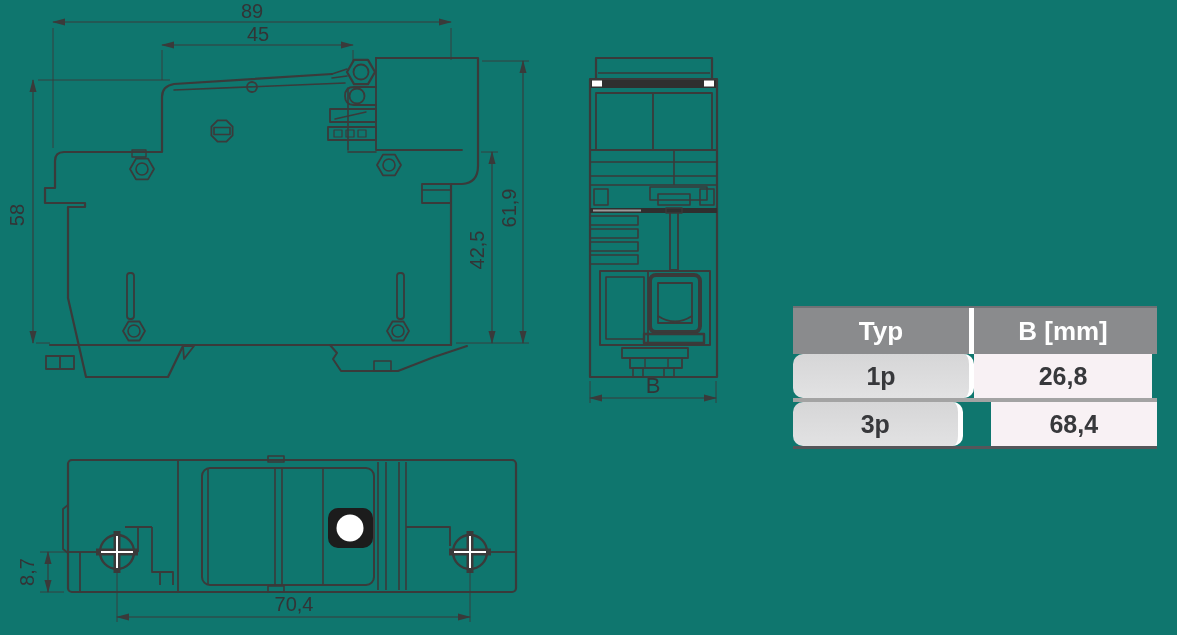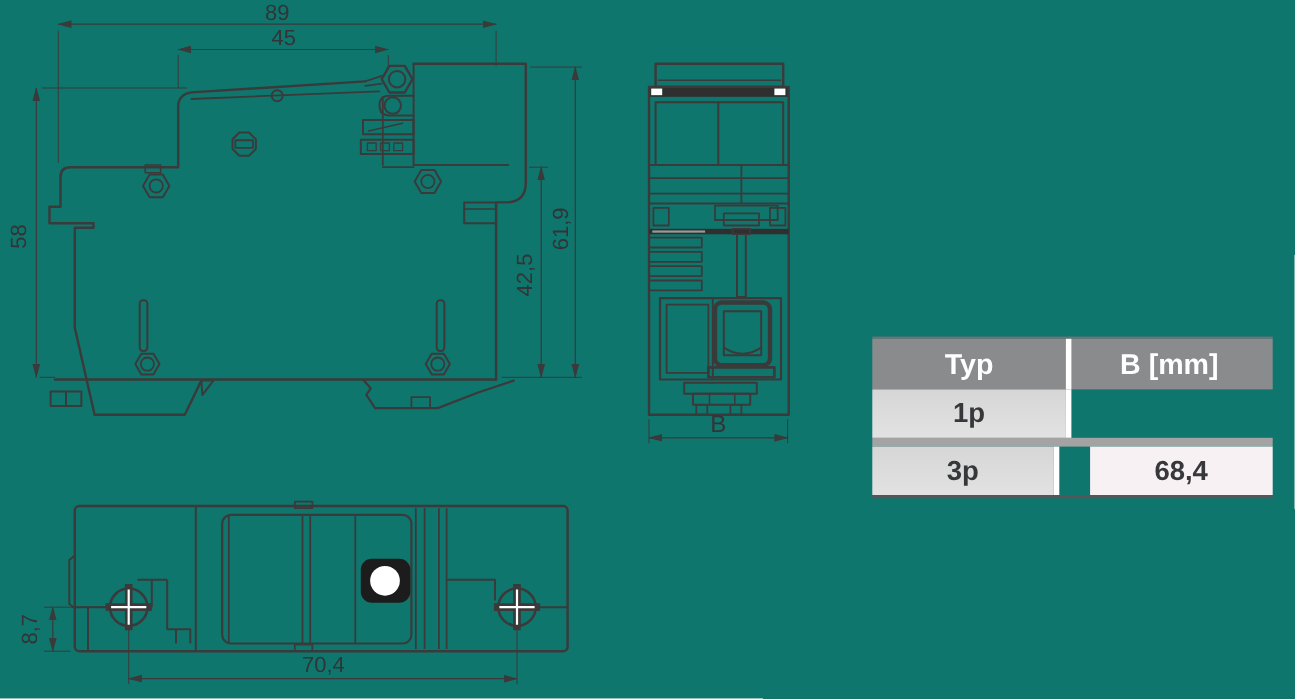--- a/index.html
+++ b/index.html
@@ -12,23 +12,23 @@
   
   .spec-table{position:absolute;left:793px;top:306px;width:364px;border-top:2px solid #707175;
               border-bottom:3px solid #55565a;}
   .spec-row{display:flex;width:100%;}
   .spec-row.header{background:#8a8b8d;}
   .spec-cell{box-sizing:border-box;text-align:center;}
   .spec-cell.c1{width:181px;border-right:5px solid #ffffff;}
   .spec-cell.c2{width:178px;}
   .header .spec-cell{height:46px;line-height:46px;font-size:26px;font-weight:bold;color:#ffffff;}
   .data .spec-cell{height:44px;line-height:44px;font-size:25px;font-weight:bold;color:#37383b;}
-  .data .spec-cell.c1{background:linear-gradient(#d6d6d7,#e2e2e3);}
+  .data .spec-cell.c1{background:linear-gradient(#d6d6d7,#e2e2e3);border-radius:10px;}
   .data .spec-cell.c2{background:#f8f1f4;}
-  .spec-row.divided{border-top:8px solid #a3a3a3;gap:28px;}
+  .spec-row.divided{border-top:4px solid #a3a3a3;gap:28px;}
 </style>
 </head>
 <body>
 
 <div id="stage">
 
 <svg width="1177" height="635" viewBox="0 0 1177 635">
   <defs>
     <marker id="arr" markerWidth="13" markerHeight="9" refX="12" refY="4.5" orient="auto-start-reverse" markerUnits="userSpaceOnUse">
       <path d="M13,4.5 L0,1 L0,8 Z" fill="#3a3a3a"></path>
@@ -208,20 +208,21 @@
   <text class="dim-label" x="294" y="611" text-anchor="middle">70,4</text>
 </svg>
 
   <div class="spec-table">
     <div class="spec-row header">
       <div class="spec-cell c1">Typ</div>
       <div class="spec-cell c2">B [mm]</div>
     </div>
     <div class="spec-row data">
       <div class="spec-cell c1">1p</div>
+      <div class="spec-cell c2">26,8</div>
     </div>
     <div class="spec-row data divided">
       <div class="spec-cell c1">3p</div>
       <div class="spec-cell c2">68,4</div>
     </div>
   </div>
 
 </div>
 
 </body></html>

